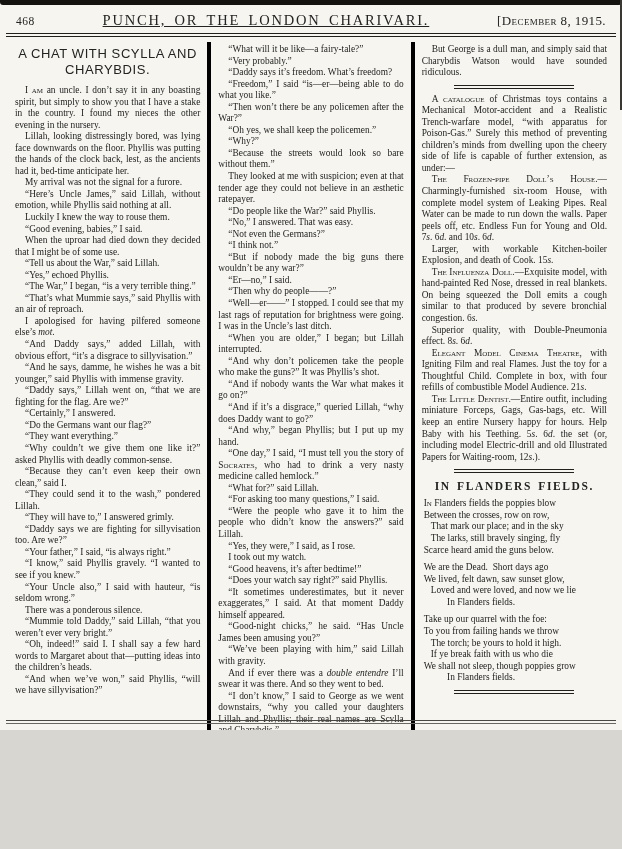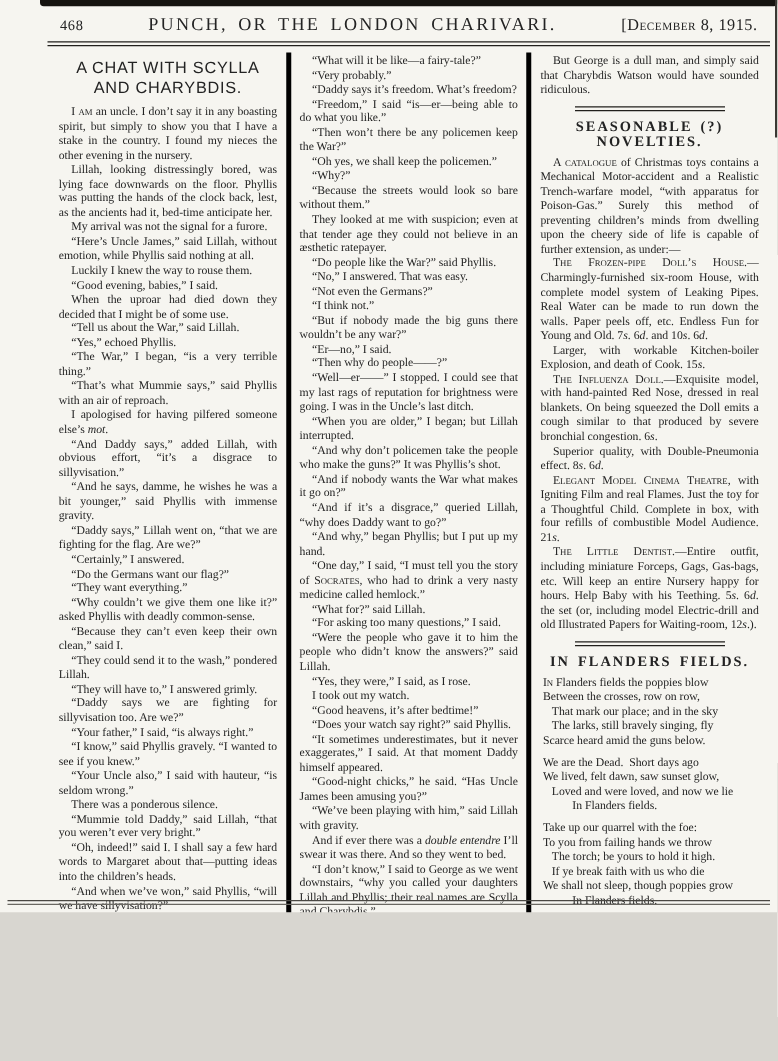--- a/index.html
+++ b/index.html
@@ -1,29 +1,28 @@
 <!DOCTYPE html>
 <html><head>
 <meta charset="utf-8">
 <style>
   html,body{margin:0;padding:0;background:#d8d6d0;}
   .page{
     width:622px;height:730px;box-sizing:border-box;position:relative;
     background:#f6f5f0;color:#232323;overflow:hidden;
     font-family:"Liberation Serif", serif;
-    padding-left:32px;
   }
   .scan-top-edge{height:5px;background:#15130f;border-bottom-left-radius:3px;border-bottom-right-radius:3px;}
   .scan-right-edge{position:absolute;top:0;right:0;width:2px;height:110px;background:#3a3833;}
   .masthead{
     display:flex;align-items:baseline;justify-content:space-between;
     padding:7px 16px 4px 16px;
   }
   .page-num{font-size:11.5px;letter-spacing:.5px;}
-  .journal-title{font-size:14.5px;letter-spacing:1.8px;word-spacing:3px;}
+  .journal-title{font-size:14.5px;letter-spacing:1.8px;word-spacing:3px;text-decoration:underline;}
   .issue-date{font-size:13px;font-variant:small-caps;letter-spacing:.4px;}
   .dbl-rule{border-top:1.5px solid #22201c;border-bottom:1px solid #22201c;height:2px;margin:0 6px;}
   .columns{display:flex;padding:5px 8px 0 8px;height:794px;box-sizing:border-box;}
   .col{flex:1;padding:2px 7px 0 7px;overflow:hidden;}
   .col + .col{border-left:4px solid #000000;}
   .article-title{
     font-family:"Liberation Sans", sans-serif;font-weight:normal;
     font-size:13px;line-height:16px;text-align:center;letter-spacing:.6px;
     margin:2px 0 7px 0;
   }
@@ -94,21 +93,21 @@
         </div>
     </div>
 
     <div class="col">
       <div>
 
       <p class="para">“What will it be like—a fairy-tale?”</p>
           <p class="para">“Very probably.”</p>
           <p class="para">“Daddy says it’s freedom.  What’s freedom?</p>
           <p class="para">“Freedom,” I said “is—er—being able to do what you like.”</p>
-          <p class="para">“Then won’t there be any policemen keep the War?”</p>
+          <p class="para">“Then won’t there be any policemen after the War?”</p>
           <p class="para">“Oh yes, we shall keep the policemen.”</p>
           <p class="para">“Why?”</p>
           <p class="para">“Because the streets would look so bare without them.”</p>
           <p class="para">They looked at me with suspicion; even at that tender age they could not believe in an æsthetic ratepayer.</p>
           <p class="para">“Do people like the War?” said Phyllis.</p>
           <p class="para">“No,” I answered.  That was easy.</p>
           <p class="para">“Not even the Germans?”</p>
           <p class="para">“I think not.”</p>
           <p class="para">“But if nobody made the big guns there wouldn’t be any war?”</p>
           <p class="para">“Er—no,” I said.</p>
@@ -132,21 +131,20 @@
           <p class="para">“We’ve been playing with him,” said Lillah with gravity.</p>
           <p class="para">And if ever there was a <i>double entendre</i> I’ll swear it was there.  And so they went to bed.</p>
           <p class="para">“I don’t know,” I said to George as we went downstairs, “why you called your daughters Lillah and Phyllis; their real names are Scylla and Charybdis.”</p>
         </div>
     </div>
 
     <div class="col">
       <p class="para">But George is a dull man, and simply said that Charybdis Watson would have sounded ridiculous.</p>
 
       <div class="section-divider"></div>
-      <h3 class="section-title">SEASONABLE (?) NOVELTIES.</h3>
       <div>
 
       <p class="para">A <span class="sc">catalogue</span> of Christmas toys contains a Mechanical Motor-accident and a Realistic Trench-warfare model, “with apparatus for Poison-Gas.” Surely this method of preventing children’s minds from dwelling upon the cheery side of life is capable of further extension, as under:—</p>
           <p class="para"><span class="sc">The Frozen-pipe Doll’s House.</span>—Charmingly-furnished six-room House, with complete model system of Leaking Pipes.  Real Water can be made to run down the walls.  Paper peels off, etc. Endless Fun for Young and Old.  7<i>s</i>. 6<i>d</i>. and 10<i>s</i>. 6<i>d</i>.</p>
           <p class="para">Larger, with workable Kitchen-boiler Explosion, and death of Cook.  15<i>s</i>.</p>
           <p class="para"><span class="sc">The Influenza Doll.</span>—Exquisite model, with hand-painted Red Nose, dressed in real blankets.  On being squeezed the Doll emits a cough similar to that produced by severe bronchial congestion.  6<i>s</i>.</p>
           <p class="para">Superior quality, with Double-Pneumonia effect.  8<i>s</i>. 6<i>d</i>.</p>
           <p class="para"><span class="sc">Elegant Model Cinema Theatre,</span> with Igniting Film and real Flames. Just the toy for a Thoughtful Child. Complete in box, with four refills of combustible Model Audience.  21<i>s</i>.</p>
           <p class="para"><span class="sc">The Little Dentist.</span>—Entire outfit, including miniature Forceps, Gags, Gas-bags, etc.  Will keep an entire Nursery happy for hours.  Help Baby with his Teething.  5<i>s</i>. 6<i>d</i>. the set (or, including model Electric-drill and old Illustrated Papers for Waiting-room, 12<i>s</i>.).</p>
         </div>

